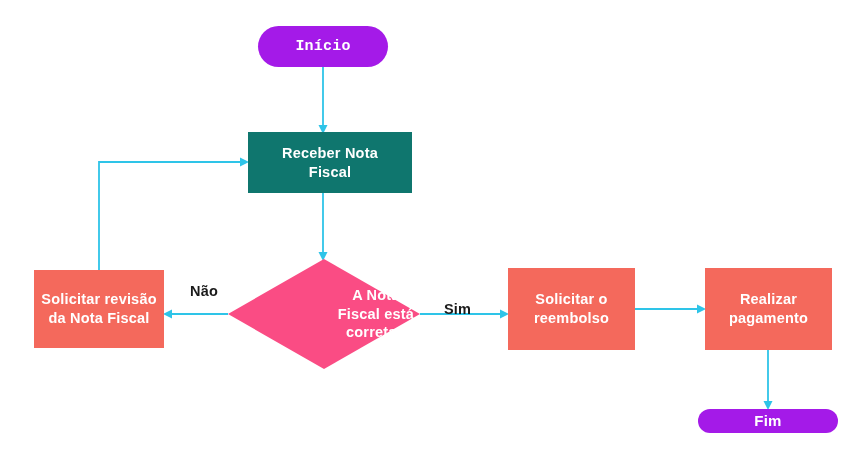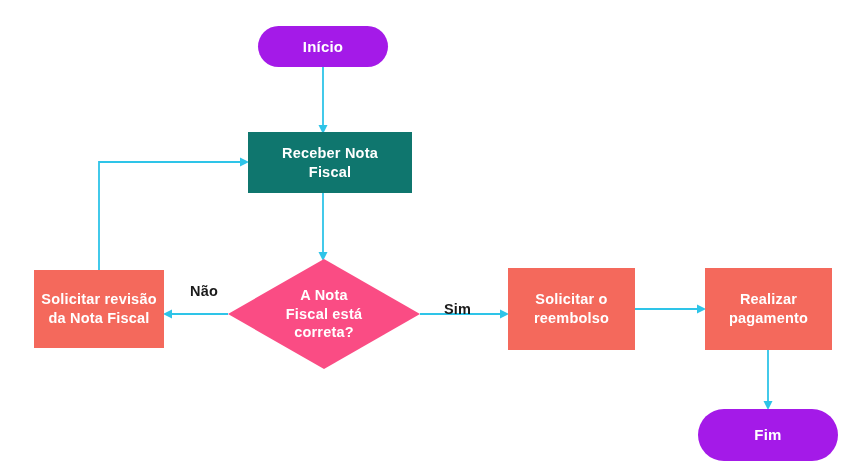--- a/index.html
+++ b/index.html
@@ -42,20 +42,21 @@
   .node-terminator {
     border-radius: 999px;
     font-size: 15px;
   }
   .node-process {
     font-size: 14.5px;
   }
   .node-decision {
     background: transparent !important;
     font-size: 14.5px;
+    justify-content: flex-end;
   }
   .node-decision .diamond-shape {
     position: absolute;
     left: 0;
     top: 0;
     width: 100%;
     height: 100%;
     z-index: 0;
   }
   .node-decision .node-label {
@@ -112,21 +113,21 @@
       <path d="M768,350 L768,404" stroke="#2ec4e8" stroke-width="1.8" fill="none"></path>
       <polygon points="768,410 763.5,401 772.5,401" fill="#2ec4e8"></polygon>
     </g>
 
     <g>
       <path d="M99,271 L99,162 L243,162" stroke="#2ec4e8" stroke-width="1.8" fill="none"></path>
       <polygon points="249,162 240,157.5 240,166.5" fill="#2ec4e8"></polygon>
     </g>
   </svg>
 
-  <div class="node node-terminator" style="left:258px; top:26px; width:130px; height:41px; background:#a41ae8;">
+  <div class="node node-terminator" style="left:258px; top:26px; width:130px; height:41px; background:#a41ae8;font-family:Liberation Mono, monospace;">
     <span class="node-label">Início</span>
   </div>
 
   <div class="node node-process" style="left:248px; top:132px; width:164px; height:61px; background:#0f766e;">
     <span class="node-label">Receber Nota
 Fiscal</span>
   </div>
 
   <div class="node node-decision" style="left:228px; top:259px; width:192px; height:110px;">
     <svg class="diamond-shape" viewBox="0 0 192 110" preserveAspectRatio="none" xmlns="http://www.w3.org/2000/svg">
@@ -145,21 +146,21 @@
   <div class="node node-process" style="left:705px; top:268px; width:127px; height:82px; background:#f4695c;">
     <span class="node-label">Realizar
 pagamento</span>
   </div>
 
   <div class="node node-process" style="left:508px; top:268px; width:127px; height:82px; background:#f4695c;">
     <span class="node-label">Solicitar o
 reembolso</span>
   </div>
 
-  <div class="node node-terminator" style="left:698px; top:409px; width:140px; height:52px; background:#a41ae8;">
+  <div class="node node-terminator" style="left:698px; top:409px; width:140px; height:24px; background:#a41ae8;">
     <span class="node-label">Fim</span>
   </div>
 
   <div class="edge-label" style="left:190px; top:283px;">Não</div>
 
   <div class="edge-label" style="left:444px; top:301px;">Sim</div>
 
 </div>
 
 </body></html>

